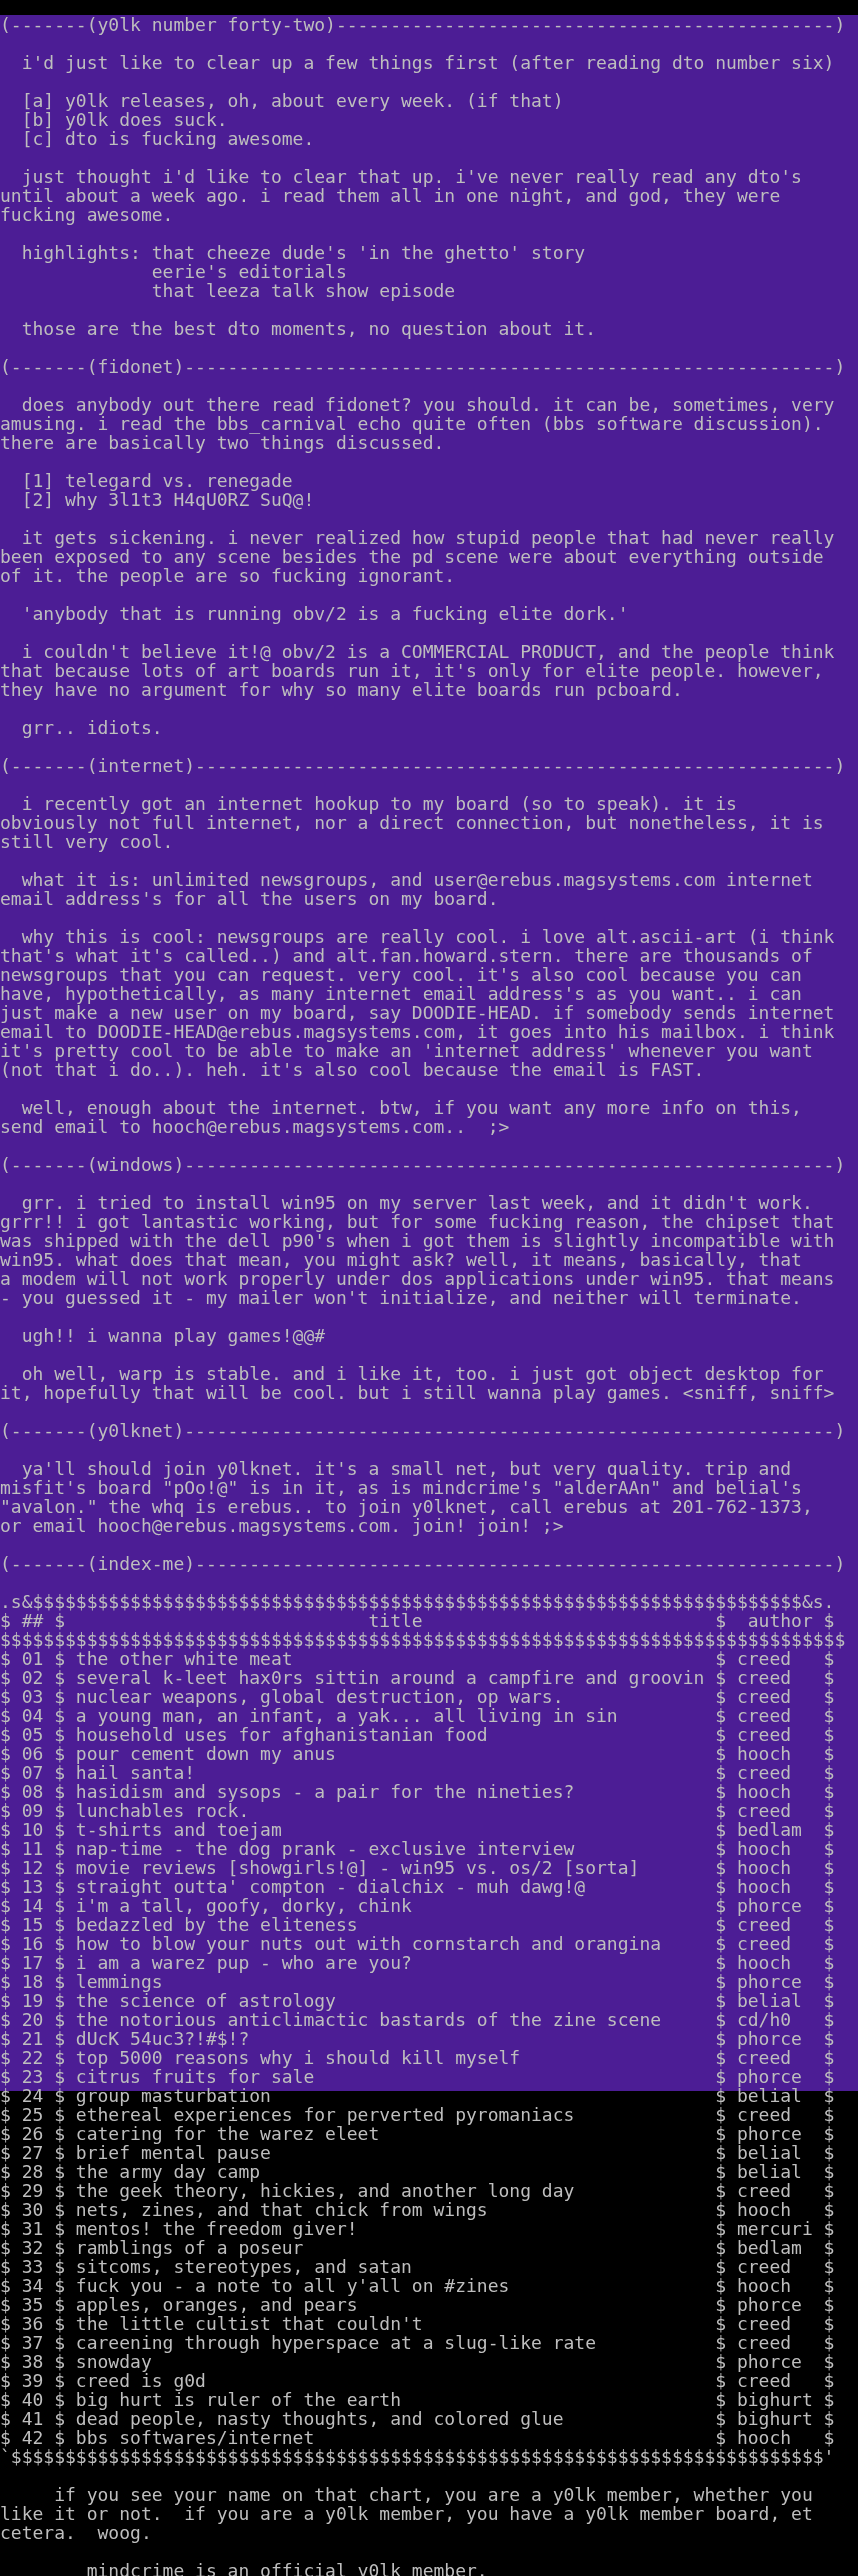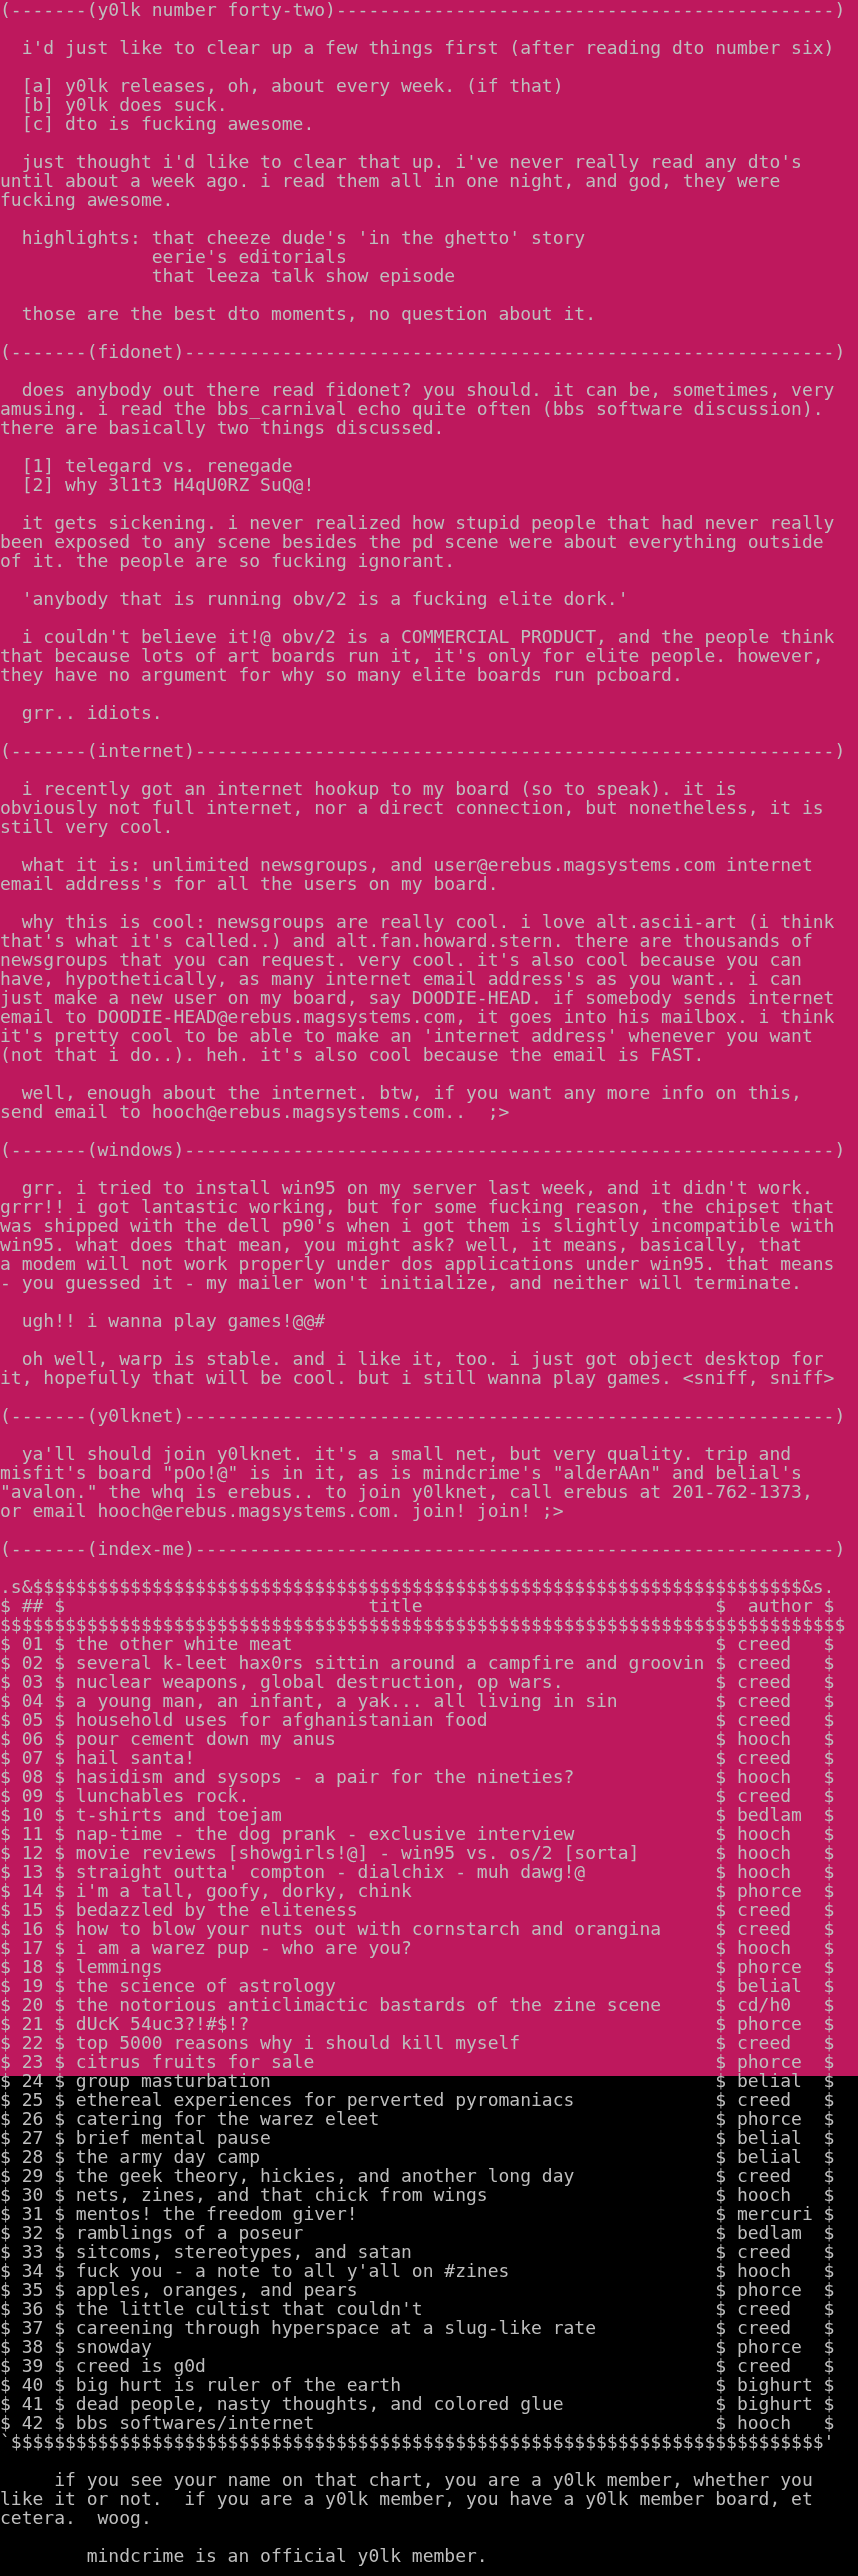--- a/index.html
+++ b/index.html
@@ -8,24 +8,24 @@
     background: #000000;
   }
   body {
     width: 859px;
     height: 2576px;
     overflow: hidden;
   }
   .terminal-screen {
     position: absolute;
     left: 0;
-    top: 0;
+    top: 15px;
     width: 859px;
     height: 2076px;
-    background: #be185d;
+    background: #4c1d95;
   }
   pre.zine-text {
     margin: 0;
     padding: 0;
     font-family: "DejaVu Sans Mono", "Liberation Mono", monospace;
     font-size: 18px;
     line-height: 19px;
     letter-spacing: 0;
     white-space: pre;
     color: #bebebe;

